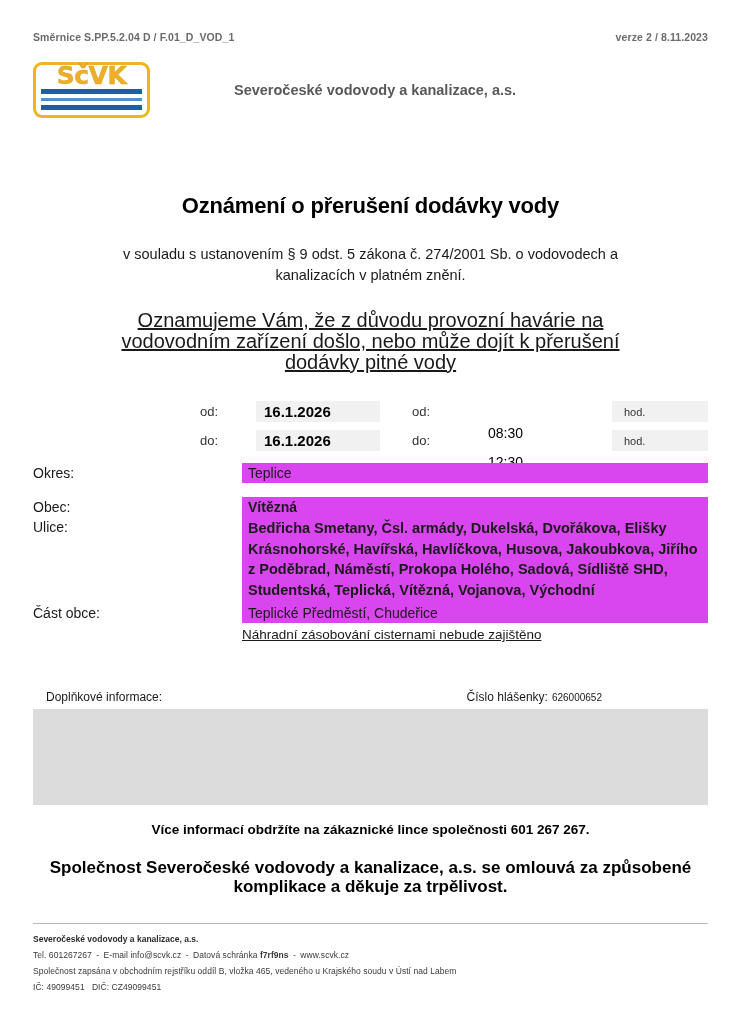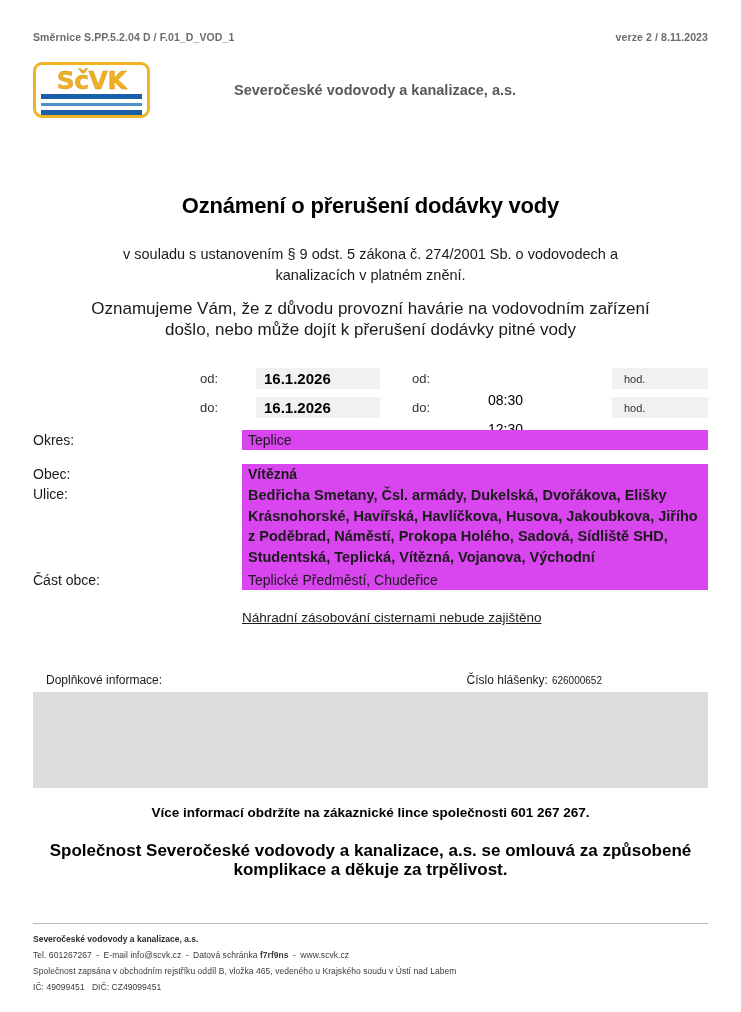--- a/index.html
+++ b/index.html
@@ -45,21 +45,21 @@
   .logo {
     width: 117px;
     height: 56px;
     border: 3px solid #f0b323;
     border-radius: 9px;
     background: #ffffff;
     box-sizing: border-box;
     padding: 3px 5px 4px 5px;
     display: flex;
     flex-direction: column;
-    justify-content: flex-start;
+    justify-content: flex-end;
   }
   .logo-word {
     font-family: "DejaVu Sans", sans-serif;
     font-weight: bold;
     font-size: 25px;
     line-height: 26px;
     color: #edae28;
     text-align: center;
     letter-spacing: -0.5px;
     -webkit-text-stroke: 0.4px #d99a18;
@@ -96,25 +96,26 @@
   .intro {
     text-align: center;
     font-size: 14.5px;
     line-height: 21px;
     margin-top: 25px;
     padding: 0 56px;
     color: #1a1a1a;
   }
   .intro2 {
     text-align: center;
-    font-size: 17px;
+    font-size: 20px;
     line-height: 21px;
-    margin-top: 12px;
+    margin-top: 24px;
     padding: 0 50px;
     color: #1a1a1a;
+    text-decoration: underline;
   }
 
   
   .dt-block {
     margin-top: 28px;
     padding-left: 167px;
   }
   .dt-row {
     display: flex;
     align-items: stretch;
@@ -196,21 +197,21 @@
   .spacer-7 { height: 14px; }
   .streets {
     font-weight: bold;
     font-size: 14.5px;
     line-height: 20.5px;
     padding-top: 1px;
     padding-bottom: 3px;
   }
 
   .note-line {
-    margin-top: 20px;
+    margin-top: 4px;
     padding-left: 209px;
     font-size: 13.5px;
     color: #1a1a1a;
   }
   .note-line span { text-decoration: underline; }
 
   
   .suppl-head {
     display: flex;
     align-items: baseline;

